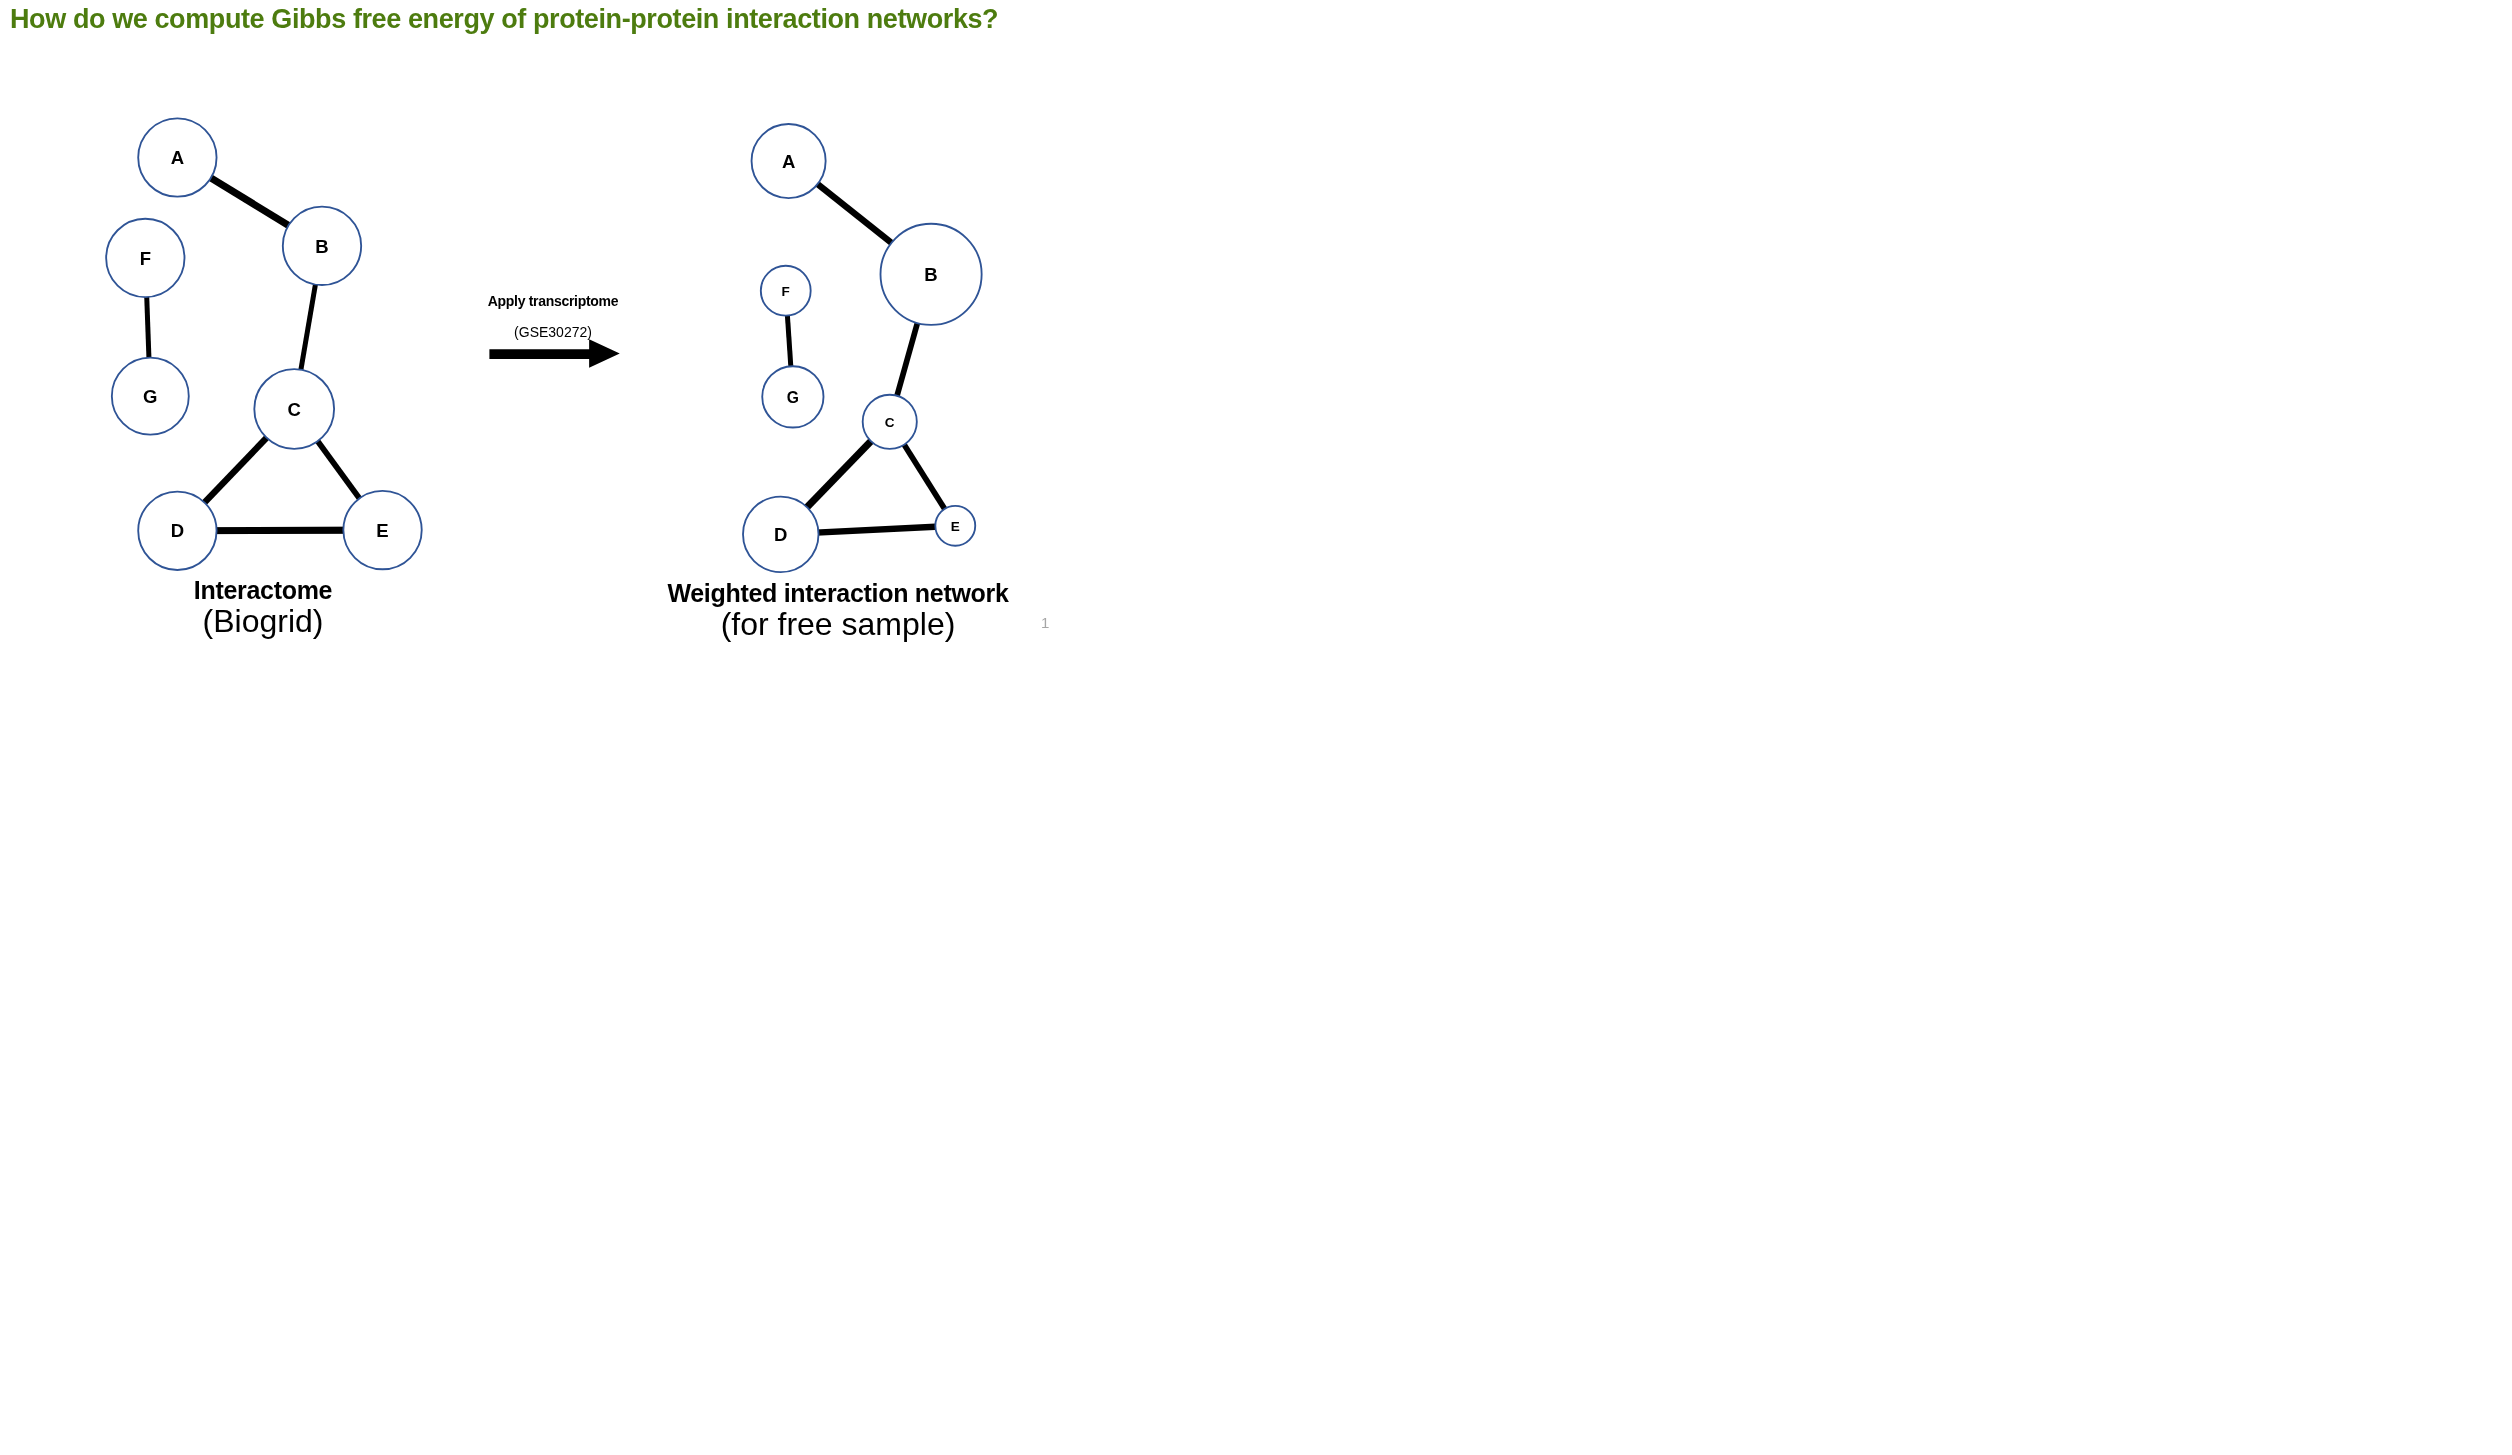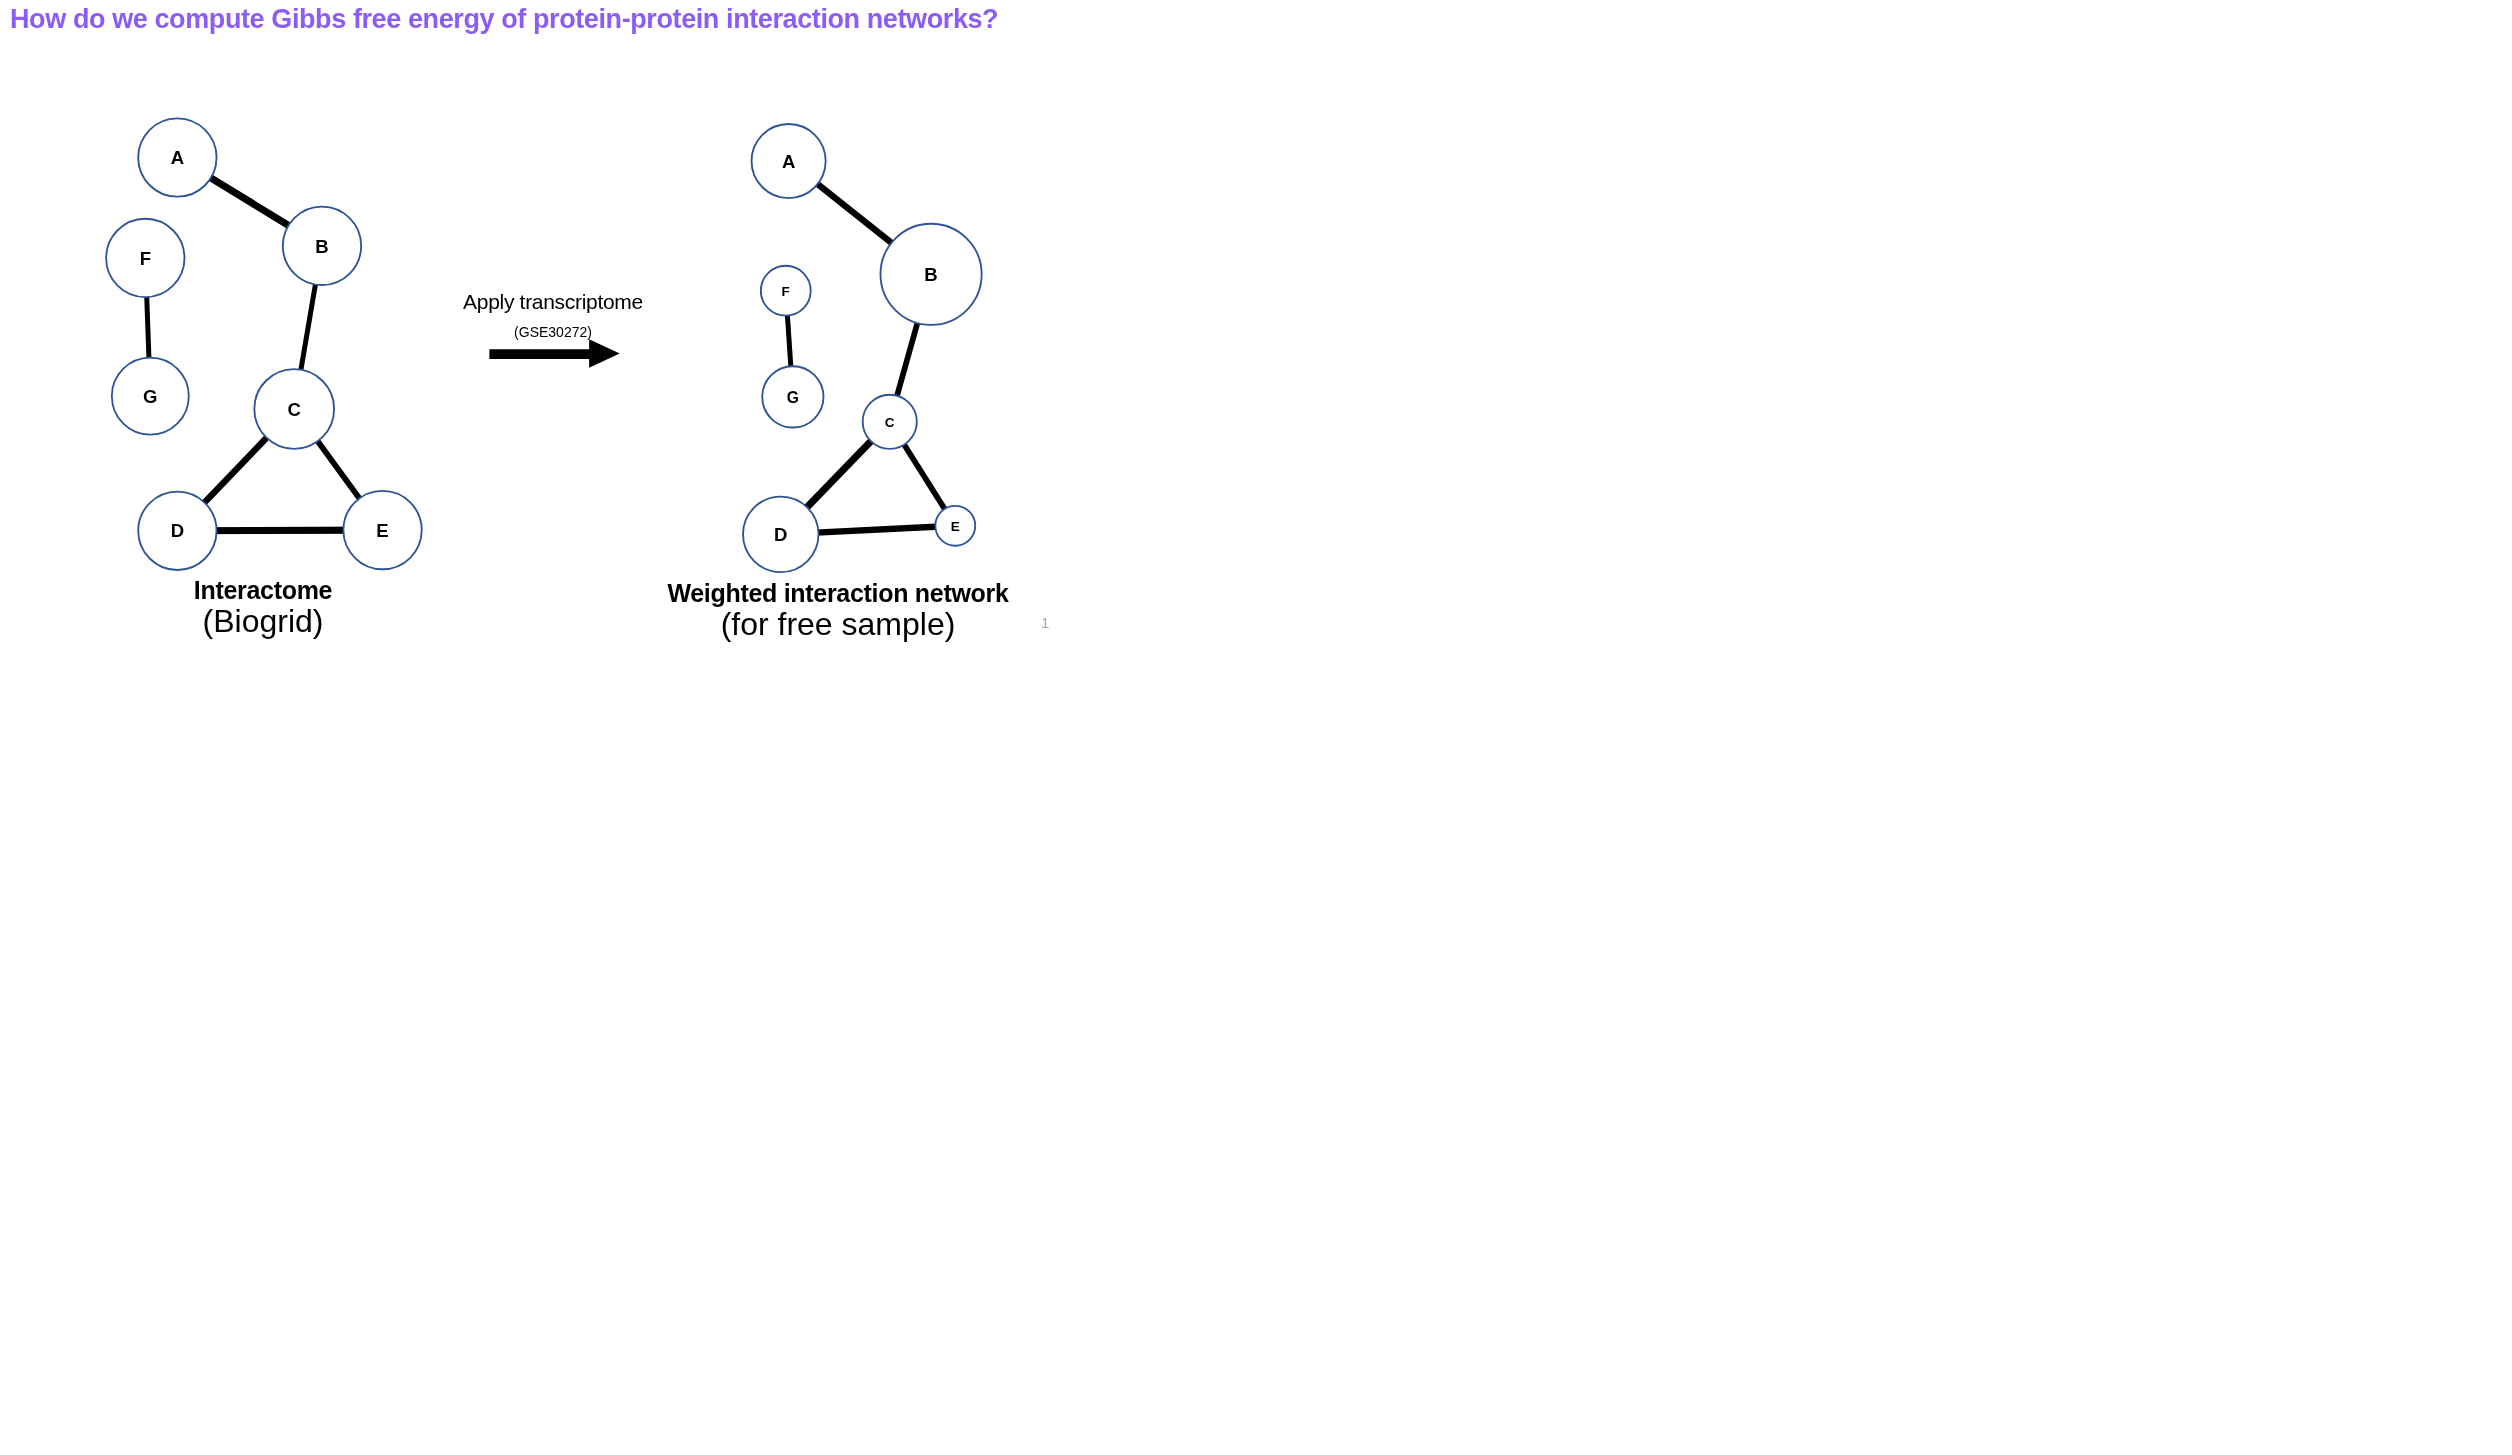--- a/index.html
+++ b/index.html
@@ -23,35 +23,35 @@
     height: 647px;
   }
   .slide-title {
     position: absolute;
     left: 10px;
     top: 4.3px;
     width: 1100px;
     font-size: 27px;
     font-weight: 700;
     letter-spacing: -0.4px;
-    color: #8b5cf6;
+    color: #4d7c0f;
     white-space: nowrap;
   }
   .transform-label {
     position: absolute;
     left: 375px;
     top: 286px;
     width: 356px;
     text-align: center;
     color: #000000;
     line-height: 31px;
   }
   .transform-label .line1 {
-    font-size: 21px;
-    font-weight: 400;
+    font-size: 14px;
+    font-weight: 700;
     letter-spacing: -0.3px;
   }
   .transform-label .line2 {
     font-size: 14px;
     font-weight: 400;
   }
   .caption {
     position: absolute;
     text-align: center;
     color: #000000;

